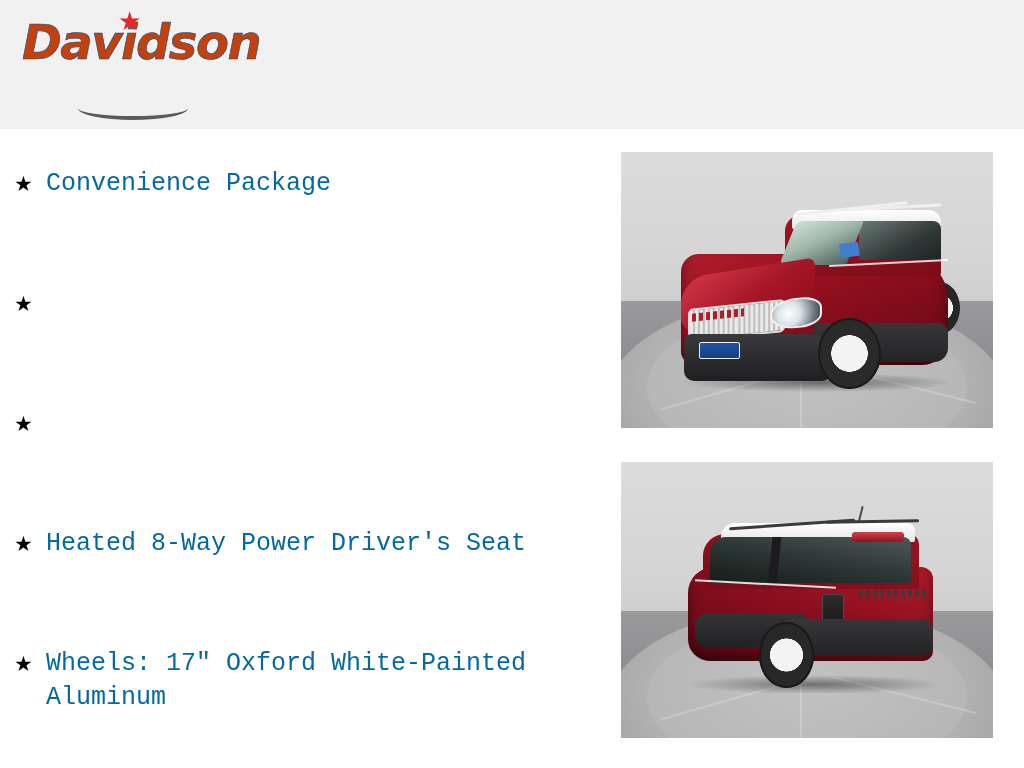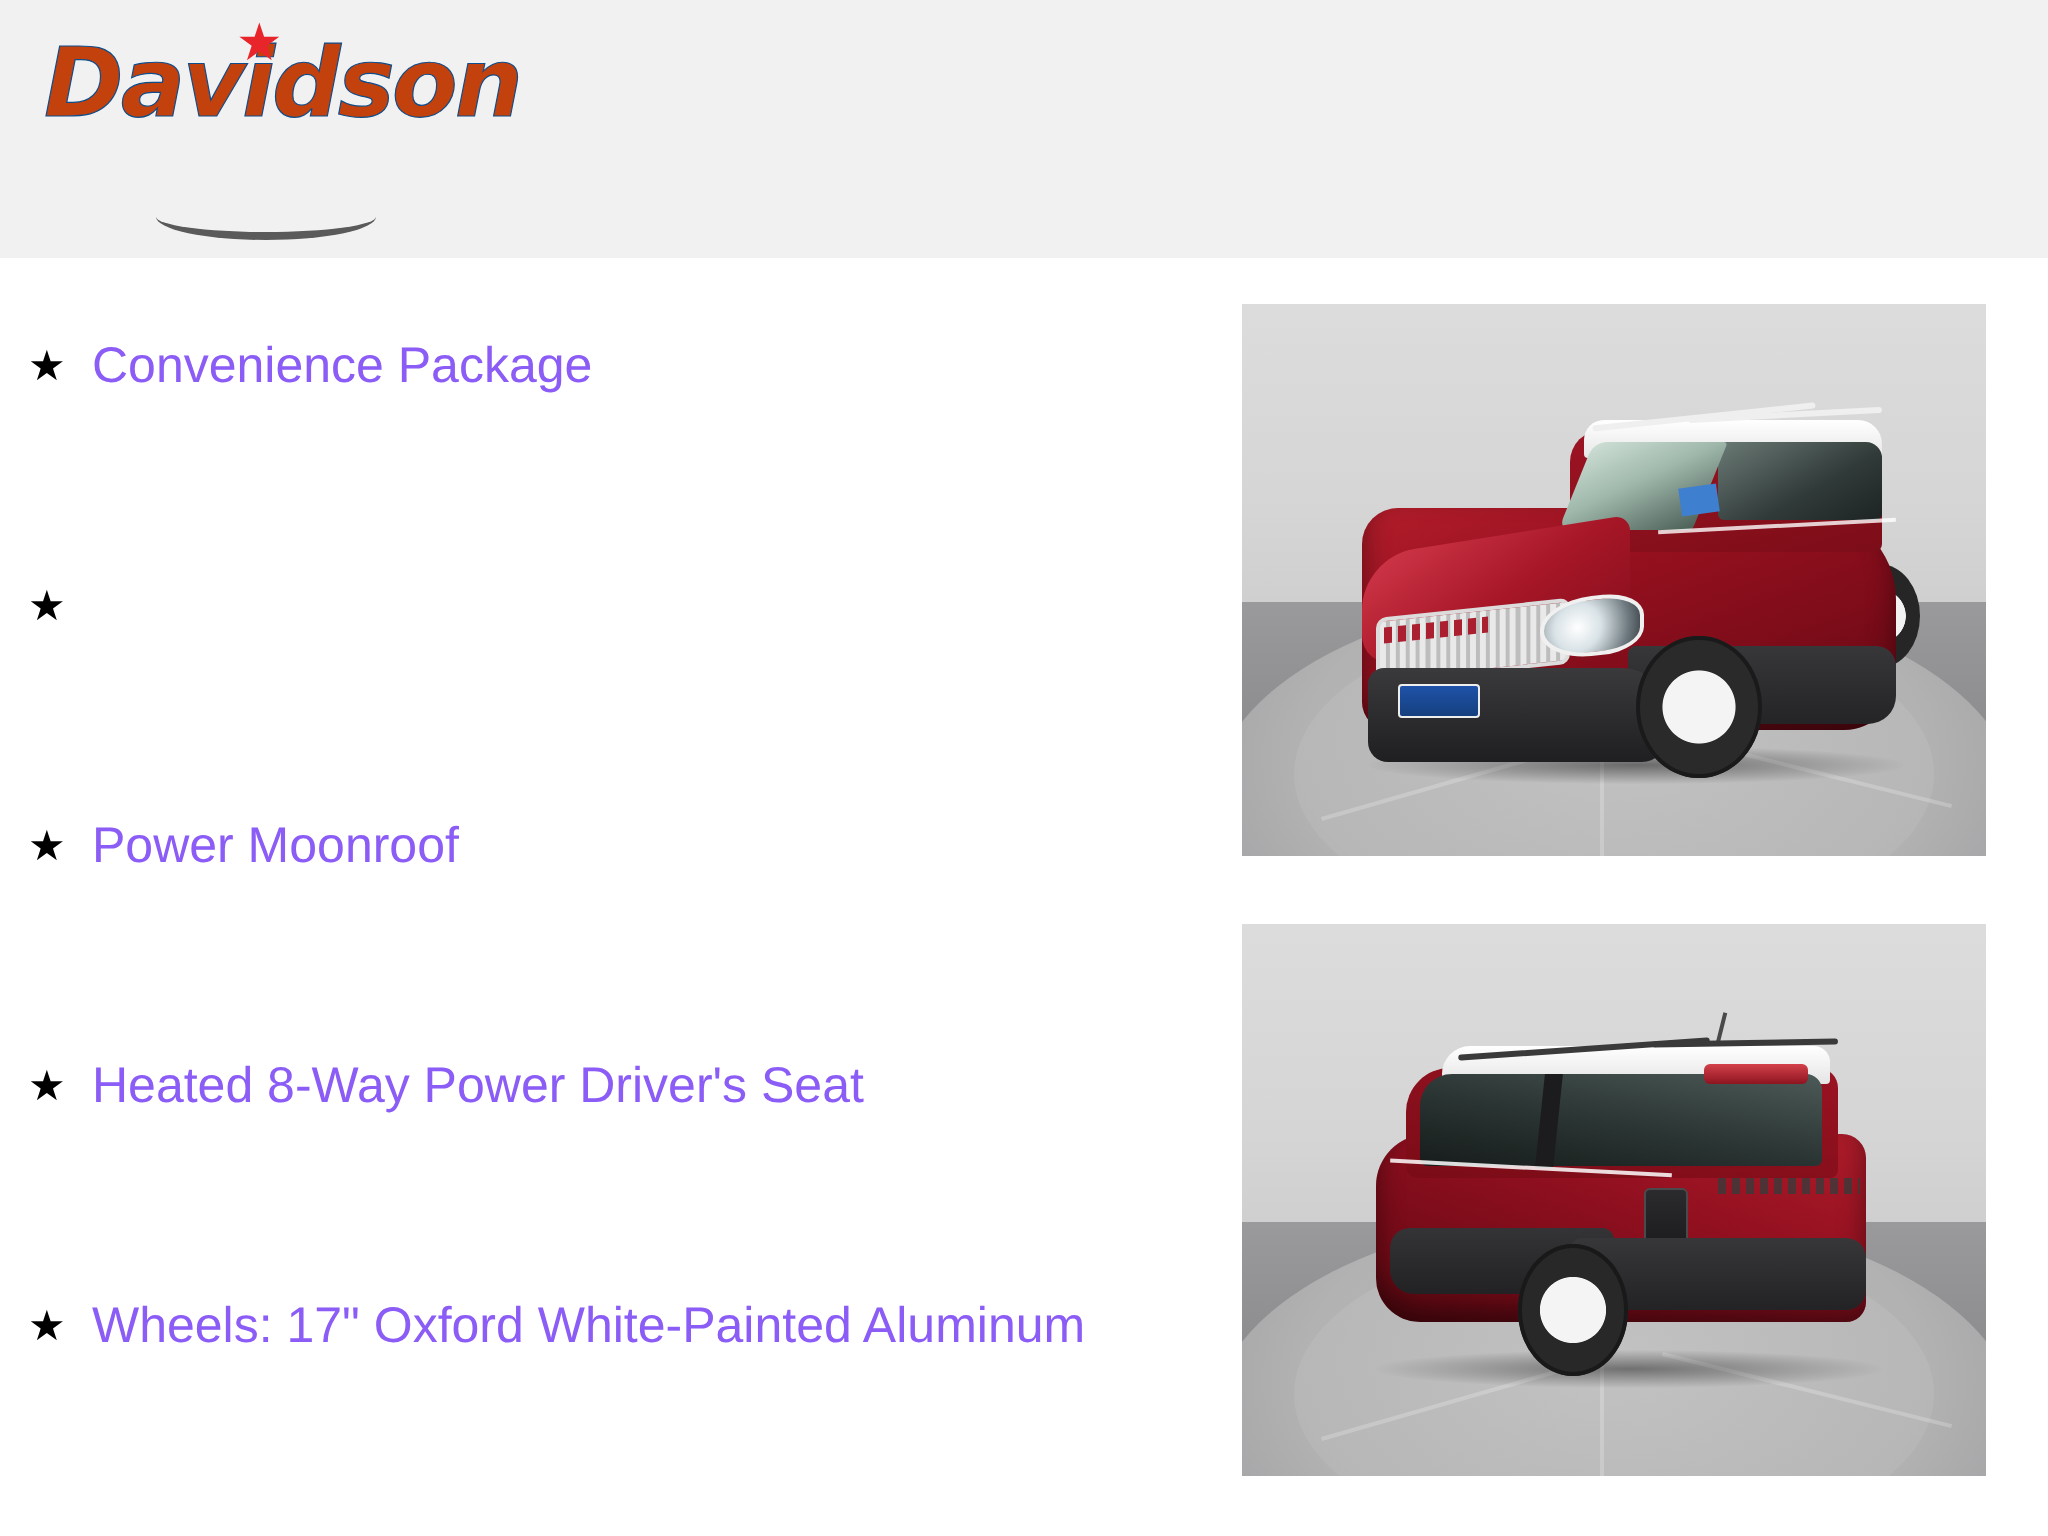--- a/index.html
+++ b/index.html
@@ -114,23 +114,23 @@
     left: 14px;
     top: 18px;
     font-size: 21px;
     color: #000000;
     line-height: 1;
   }
 
   .highlight-label {
     display: block;
     padding-top: 12px;
-    font-family: Liberation Sans, sans-serif;
+    font-family: Liberation Mono, monospace;
     font-size: 25px;
-    color: #8b5cf6;
+    color: #0369a1;
     line-height: 1.35;
     max-width: 500px;
   }
 
   
   .photo {
     position: absolute;
     left: 621px;
     width: 372px;
     overflow: hidden;
@@ -462,21 +462,20 @@
       <span class="highlight-bullet">★</span>
       <span class="highlight-label">Convenience Package</span>
     </div>
 
     <div class="highlight-item">
       <span class="highlight-bullet">★</span>
     </div>
 
     <div class="highlight-item">
       <span class="highlight-bullet">★</span>
-      <span class="highlight-label">Power Moonroof</span>
     </div>
 
     <div class="highlight-item">
       <span class="highlight-bullet">★</span>
       <span class="highlight-label">Heated 8-Way Power Driver's Seat</span>
     </div>
 
     <div class="highlight-item">
       <span class="highlight-bullet">★</span>
       <span class="highlight-label">Wheels: 17" Oxford White-Painted Aluminum</span>

